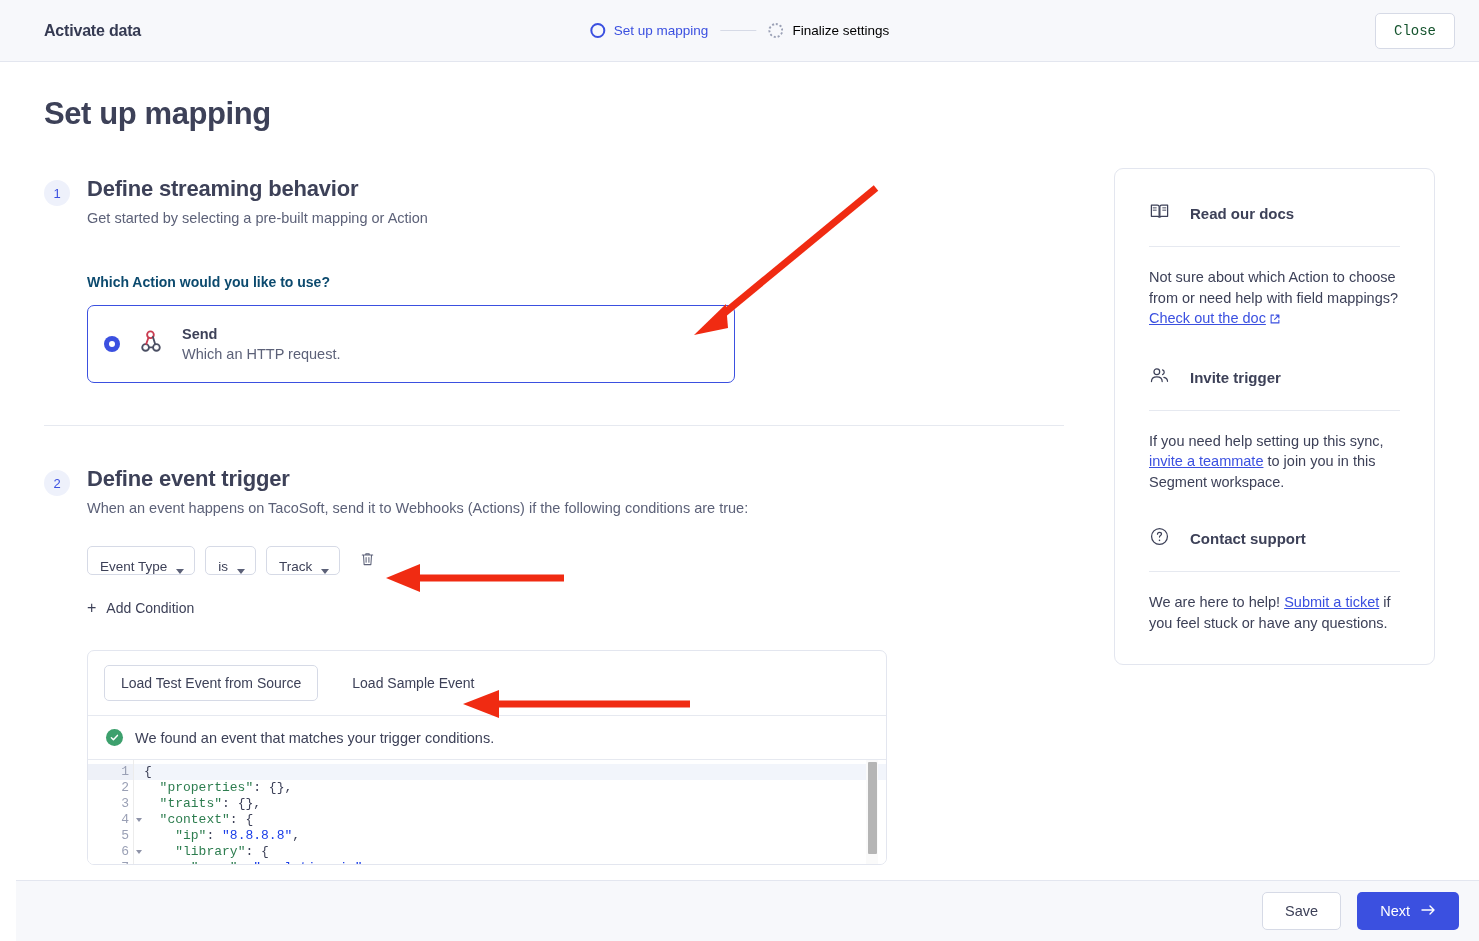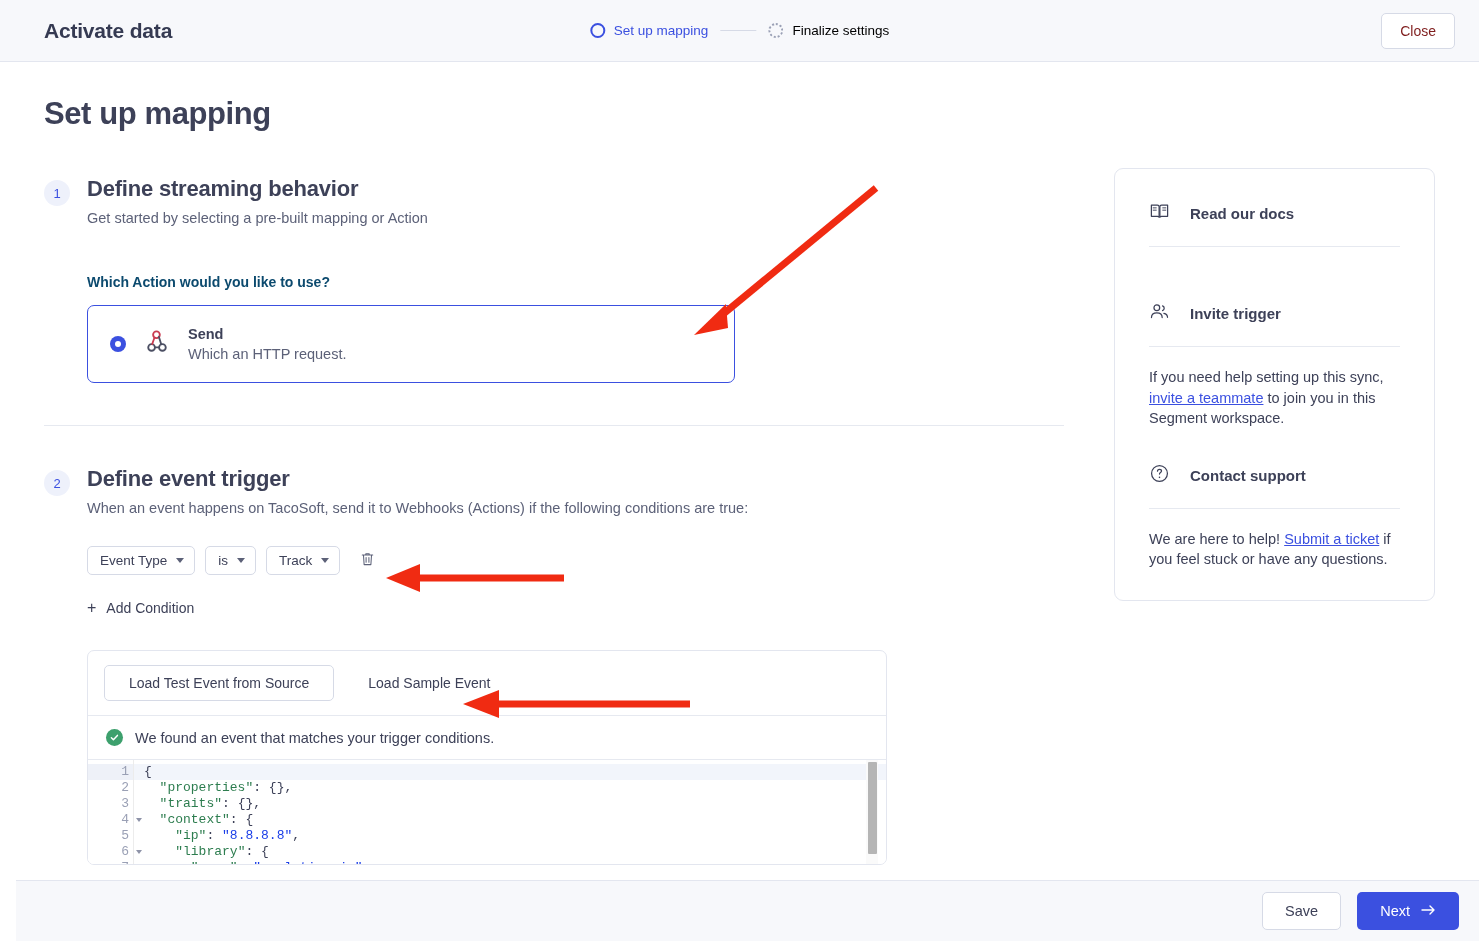--- a/index.html
+++ b/index.html
@@ -18,21 +18,21 @@
   .topbar {
     height: 62px;
     background: #f7f8fb;
     border-bottom: 1px solid #e3e6ef;
     display: flex;
     align-items: center;
     padding: 0 24px 0 44px;
     position: relative;
   }
   .app-title {
-    font-size: 21px;
+    font-size: 16px;
     font-weight: bold;
     color: #353a52;
     letter-spacing: -0.2px;
   }
   .stepper {
     position: absolute;
     left: 50%;
     transform: translateX(-50%);
     display: flex;
     align-items: center;
@@ -52,22 +52,22 @@
   .step-label-active { font-size: 13.5px; color: #3b50e0; }
   .step-label-inactive { font-size: 13.5px; color: #000000; }
   .step-line { width: 36px; height: 1px; background: #d6dae6; }
   .close-btn {
     margin-left: auto;
     background: #ffffff;
     border: 1px solid #d6dae6;
     border-radius: 5px;
     padding: 9px 18px;
     font-size: 14px;
-    color: #7f1d1d;
-    font-family: Liberation Sans, sans-serif;
+    color: #14532d;
+    font-family: Liberation Mono, monospace;
     cursor: pointer;
   }
 
   
   .page {
     padding: 0 44px;
     position: relative;
     height: 818px;
     overflow: hidden;
   }
@@ -116,21 +116,21 @@
 
   
   .action-card {
     margin-top: 15px;
     width: 648px;
     height: 78px;
     border: 1.5px solid #3b50e0;
     border-radius: 7px;
     display: flex;
     align-items: center;
-    padding: 0 22px;
+    padding: 0 16px;
     gap: 18px;
     background: #fff;
     cursor: pointer;
   }
   .radio-outer {
     width: 16px; height: 16px;
     border-radius: 50%;
     background: #3b50e0;
     display: flex; align-items: center; justify-content: center;
     flex: 0 0 auto;
@@ -141,21 +141,21 @@
 
   .divider-h { height: 1px; background: #e6e9f0; margin: 42px 0 40px 0; width: 1020px; }
 
   
   .cond-row { display: flex; align-items: center; gap: 10px; margin: 30px 0 0 0; }
   .pill {
     border: 1px solid #d6dae6;
     border-radius: 5px;
     background: #fff;
     height: 29px;
-    display: flex; align-items: center; gap: 9px;
+    display: flex; align-items: flex-end; gap: 9px;
     padding: 0 10px 0 12px;
     font-size: 13.5px;
     color: #3d4158;
     cursor: pointer;
   }
   .caret {
     width: 0; height: 0;
     border-left: 4px solid transparent;
     border-right: 4px solid transparent;
     border-top: 5px solid #5c6178;
@@ -189,21 +189,21 @@
   .event-tabs {
     display: flex; align-items: center;
     gap: 32px;
     padding: 14px 16px;
     border-bottom: 1px solid #e6e9f0;
   }
   .tab-outline {
     border: 1px solid #d6dae6;
     border-radius: 5px;
     background: #fff;
-    padding: 9px 24px;
+    padding: 9px 16px;
     font-size: 14px;
     color: #3d4158;
     cursor: pointer;
     font-family: "Liberation Sans", sans-serif;
   }
   .tab-plain {
     background: none; border: none;
     font-size: 14px;
     color: #3d4158;
     cursor: pointer;
@@ -465,20 +465,28 @@
           <span>
             <svg width="21" height="21" viewBox="0 0 22 22" fill="none">
               <path d="M2.5 4.2h6.3c1 0 1.8.8 1.8 1.8v11c-.5-.7-1.1-1-1.8-1H2.5V4.2z" stroke="#3d4158" stroke-width="1.3" stroke-linejoin="round"></path>
               <path d="M19.5 4.2h-6.3c-1 0-1.8.8-1.8 1.8v11c.5-.7 1.1-1 1.8-1h6.3V4.2z" stroke="#3d4158" stroke-width="1.3" stroke-linejoin="round"></path>
               <path d="M4.4 7.2h3.2M4.4 9.6h3.2M14.4 7.2h3.2M14.4 9.6h3.2" stroke="#3d4158" stroke-width="1" stroke-linecap="round"></path>
             </svg>
           </span>
           <span class="side-head-title">Read our docs</span>
         </div>
         <div class="side-rule"></div>
+        <div class="side-body">
+          <span>Not sure about which Action to choose from or need help with field mappings? </span><a class="link">Check out the doc</a><span class="ext-ic">
+            <svg width="12" height="12" viewBox="0 0 13 13" fill="none">
+              <path d="M5 2.3H2.3v8.4h8.4V8" stroke="#3b50e0" stroke-width="1.2" stroke-linecap="round" stroke-linejoin="round"></path>
+              <path d="M7.6 2.3h3.1v3.1M10.7 2.3 6.1 6.9" stroke="#3b50e0" stroke-width="1.2" stroke-linecap="round" stroke-linejoin="round"></path>
+            </svg>
+          </span>
+        </div>
 
         <div class="side-gap"></div>
 
         <div class="side-head">
           <span>
             <svg width="21" height="21" viewBox="0 0 22 22" fill="none">
               <circle cx="8.2" cy="7" r="3" stroke="#3d4158" stroke-width="1.3"></circle>
               <path d="M2.6 17.4c0-3.1 2.5-4.9 5.6-4.9s5.6 1.8 5.6 4.9" stroke="#3d4158" stroke-width="1.3" stroke-linecap="round"></path>
               <path d="M14.2 5.1a2.6 2.6 0 0 1 0 4.9" stroke="#3d4158" stroke-width="1.3" stroke-linecap="round"></path>
               <path d="M15.6 12.9c2.1.4 3.8 1.8 3.8 4.2" stroke="#3d4158" stroke-width="1.3" stroke-linecap="round"></path>

